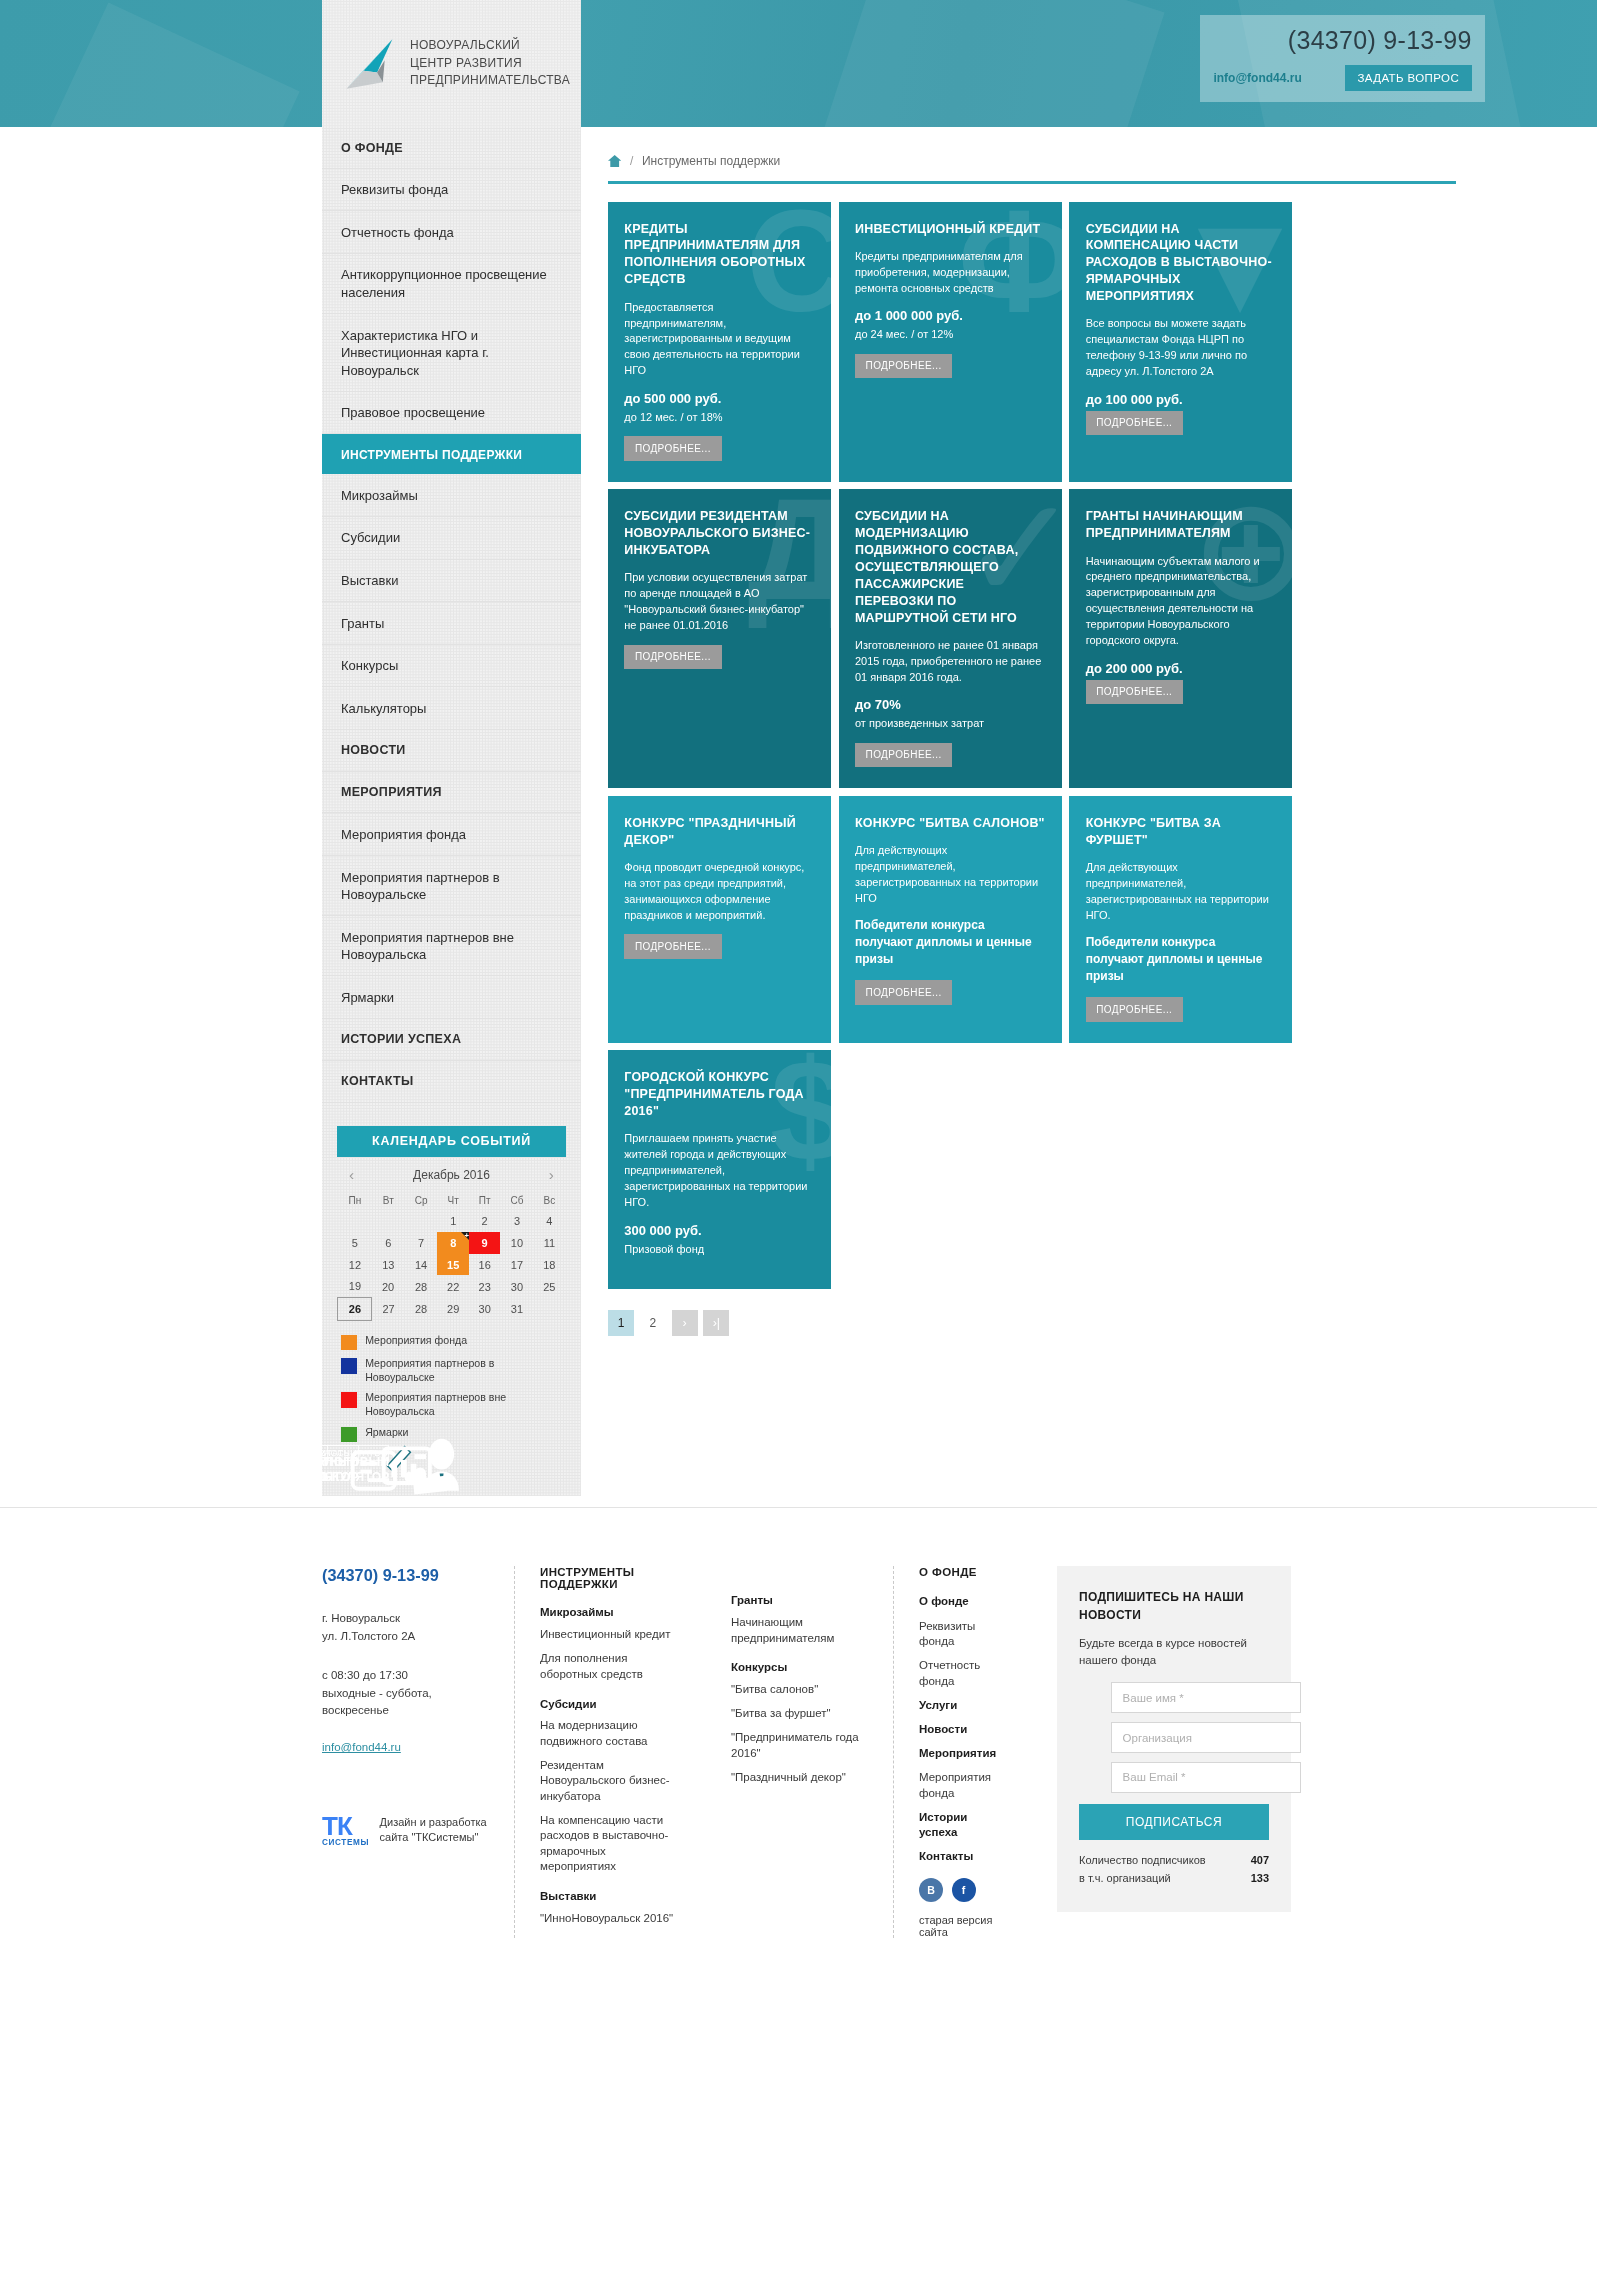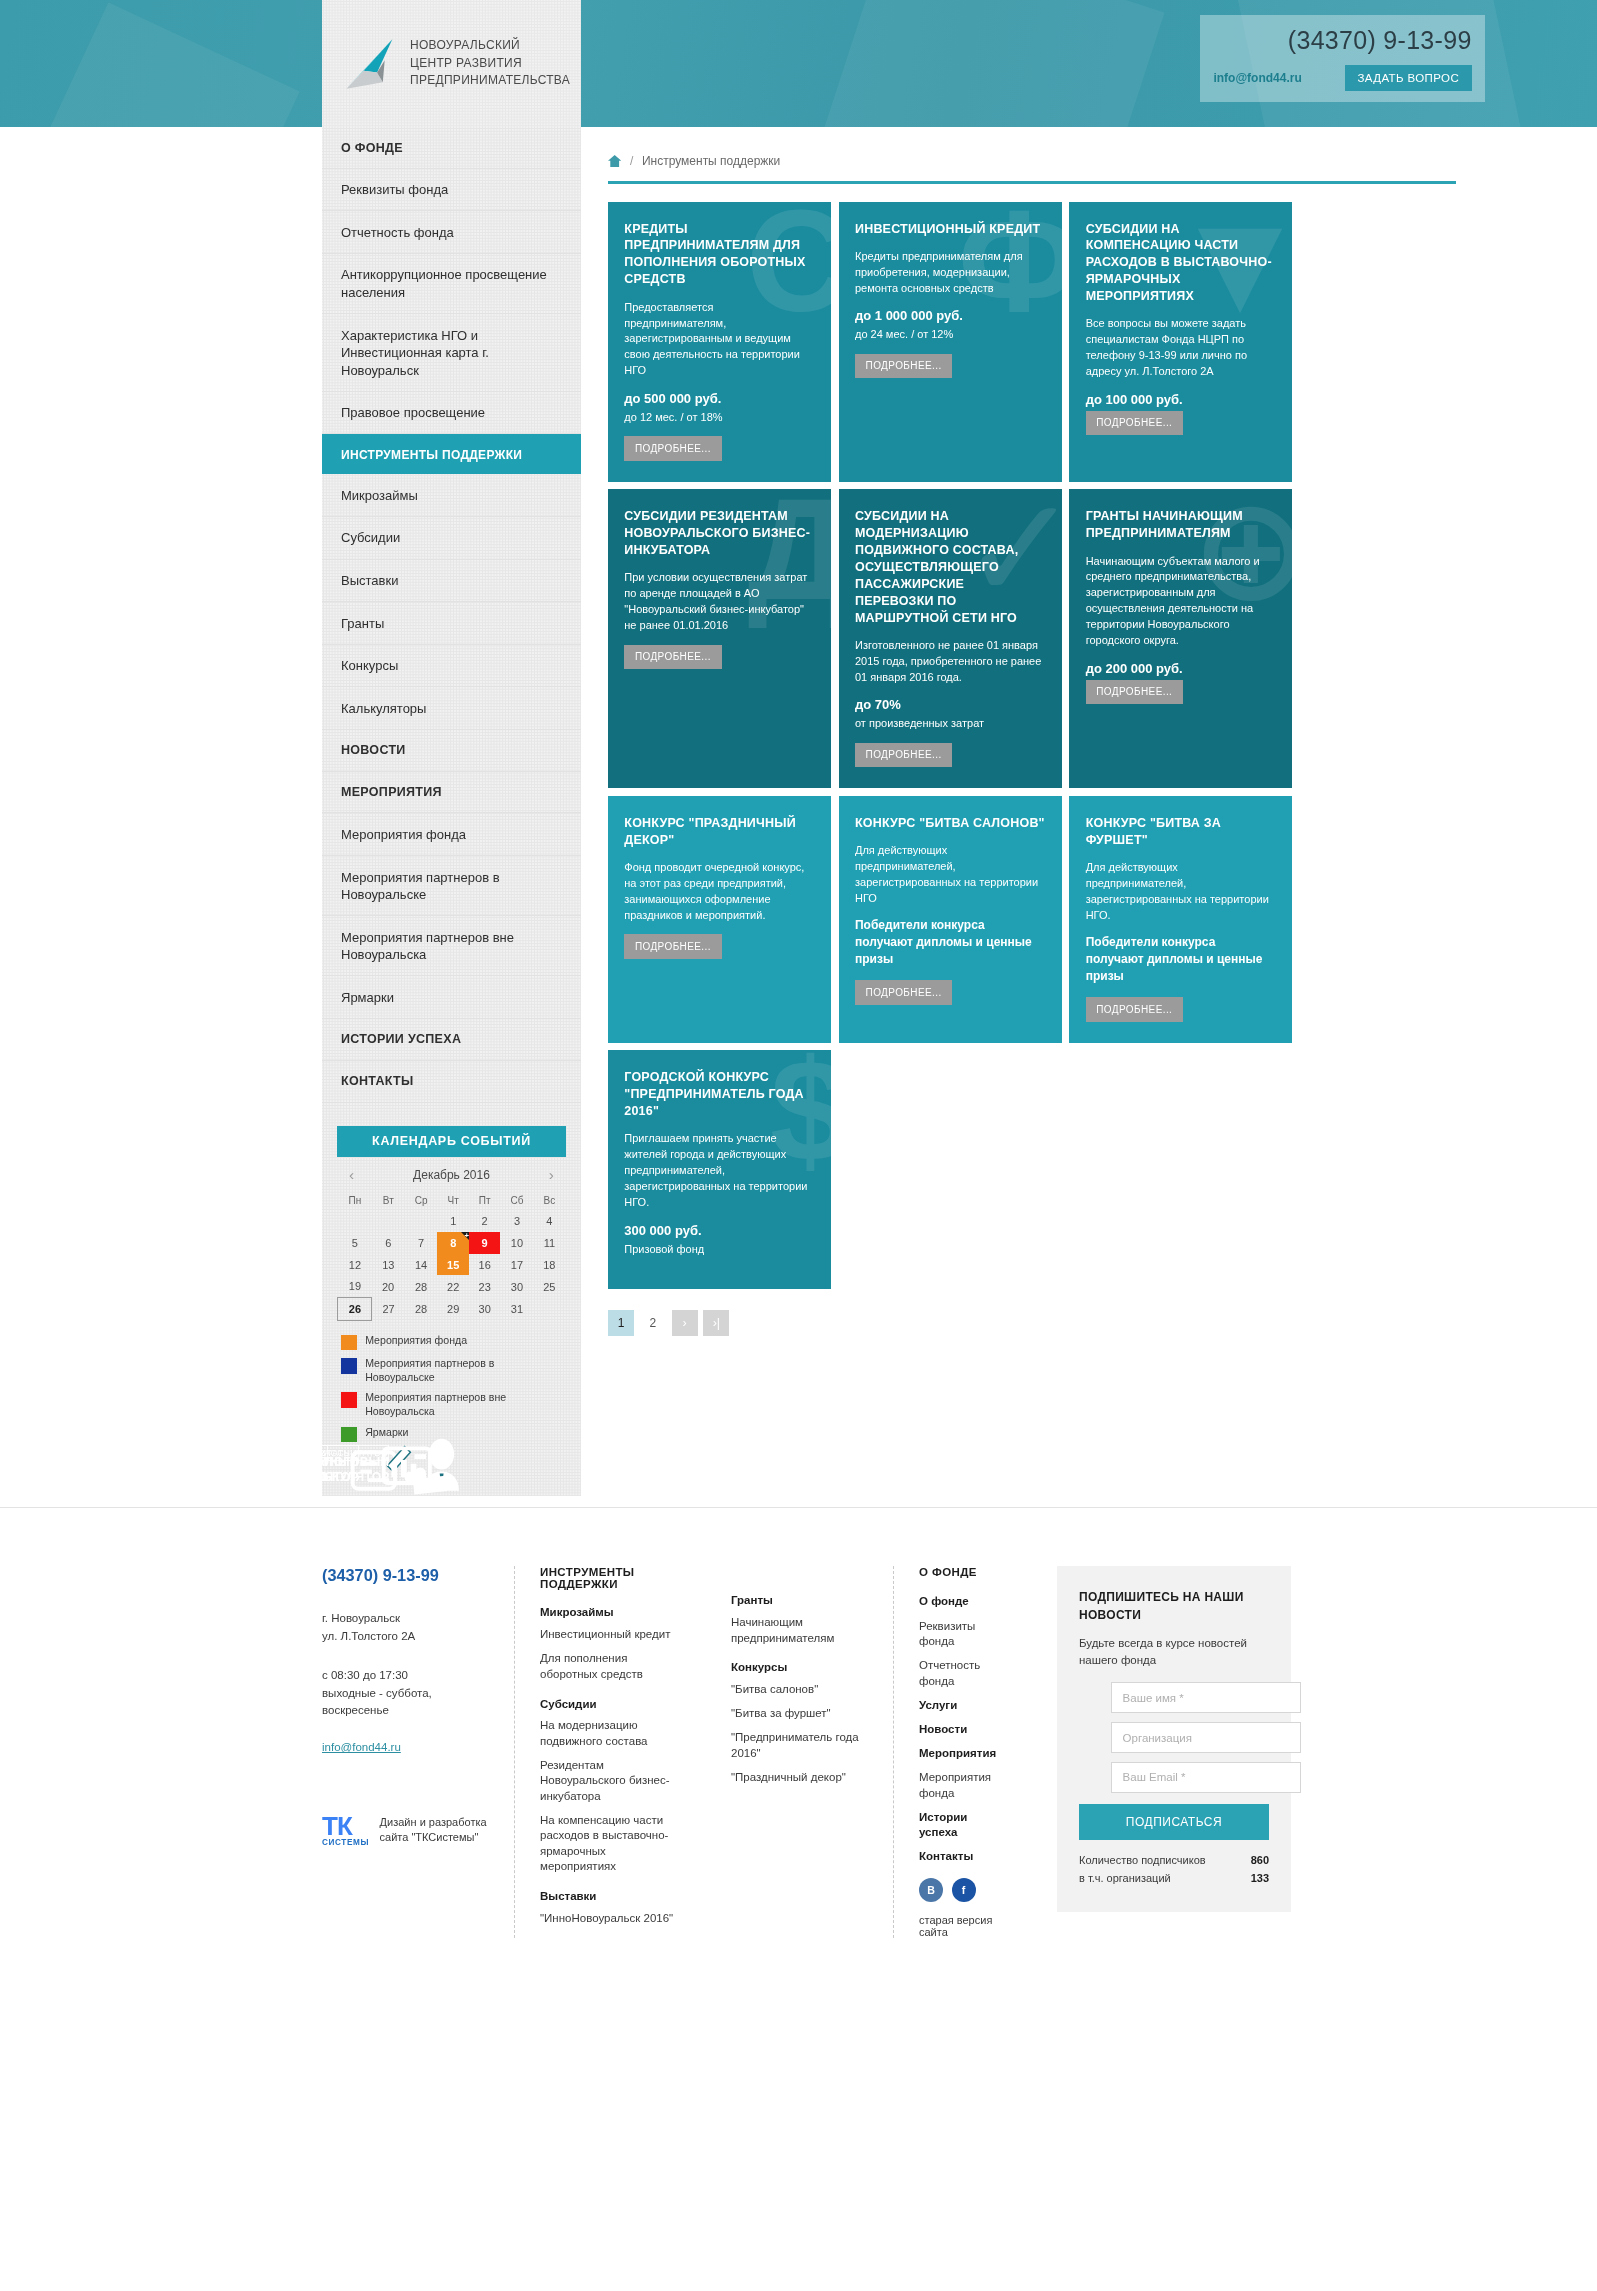--- a/index.html
+++ b/index.html
@@ -530,21 +530,21 @@
         <div class="subbox">
           <div class="subhead">ПОДПИШИТЕСЬ НА НАШИ НОВОСТИ</div>
           <div class="subtxt">Будьте всегда в курсе новостей нашего фонда</div>
           <input type="text" placeholder="Ваше имя *" style="">
           <input type="text" placeholder="Организация" style="">
           <input type="email" placeholder="Ваш Email *" style="">
           <button class="sub-btn">ПОДПИСАТЬСЯ</button>
           <div class="counts">
             <div class="crow">
               <span class="clbl">Количество подписчиков</span>
-              <span class="cval">860</span>
+              <span class="cval">407</span>
             </div>
             <div class="crow">
               <span class="clbl">в т.ч. организаций</span>
               <span class="cval">133</span>
             </div>
           </div>
         </div>
       </div>
     </footer>
   </div>

